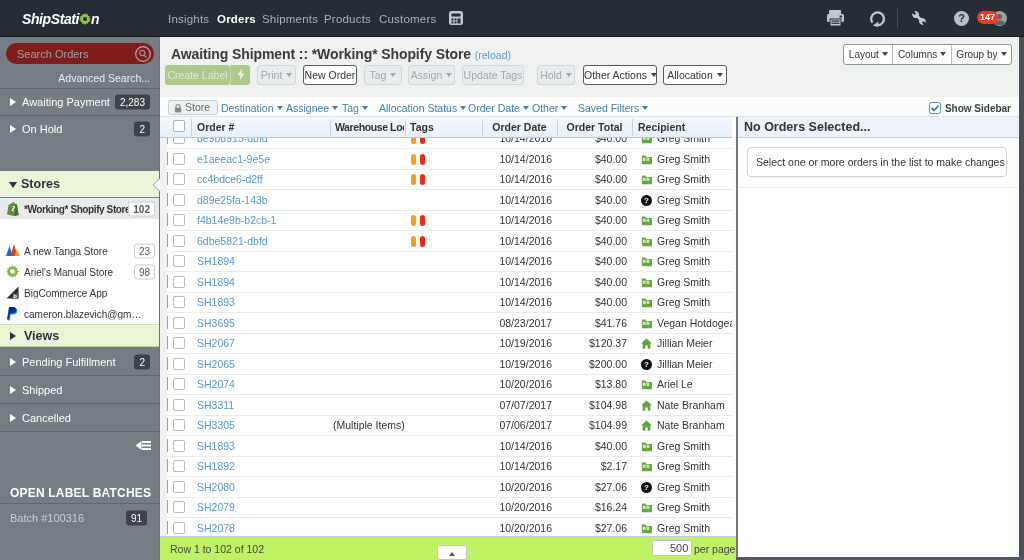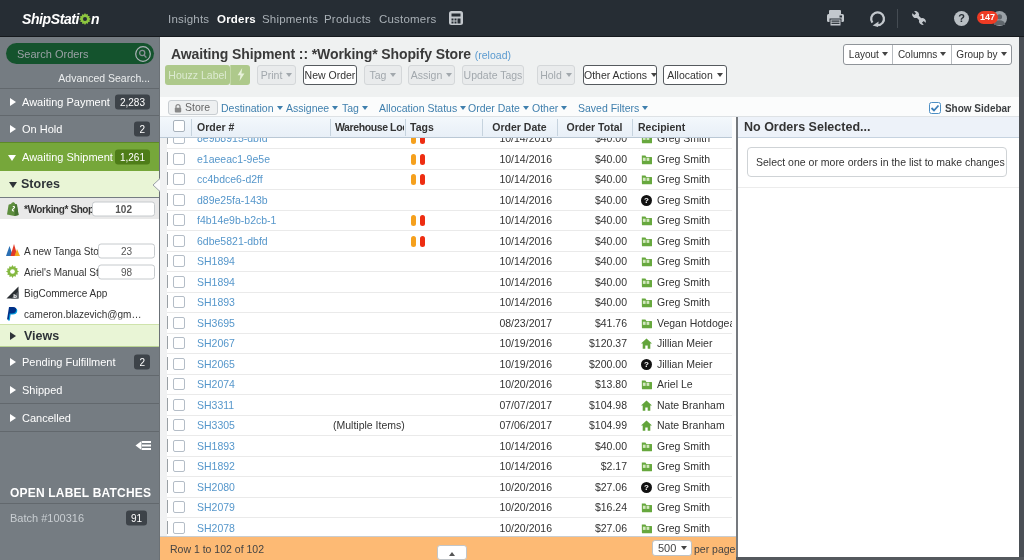--- a/index.html
+++ b/index.html
@@ -7,38 +7,38 @@
 .app{position:relative;width:1024px;height:560px;overflow:hidden}
 .abs{position:absolute}
 
 .topnav{position:absolute;left:0;top:0;width:1024px;height:37px;background:#262d34;border-bottom:1px solid #15191d}
 .logo{position:absolute;left:22px;top:11px;font-size:14px;font-weight:bold;font-style:italic;color:#fff;letter-spacing:-0.4px}
 .logo .gear{display:inline-block;vertical-align:-1px}
 .navitem{position:absolute;top:13px;font-size:11.5px;color:#a9b0b6;letter-spacing:0.2px}
 .navitem.active{color:#fff;font-weight:bold}
 
 .sidebar{position:absolute;left:0;top:37px;width:160px;height:523px;background:#757c82}
-.searchpill{position:absolute;left:6px;top:6px;width:148px;height:21px;background:#14532d;border-radius:11px;}
+.searchpill{position:absolute;left:6px;top:6px;width:148px;height:21px;background:#7f1d1d;border-radius:11px;}
 .searchpill .ph{position:absolute;left:11px;top:4.5px;font-size:11px;color:#9aa0a5}
 .advsearch{position:absolute;right:10px;top:35px;font-size:10.5px;color:#eceeef}
 .srow{position:absolute;left:0;width:160px;border-top:1px solid #62686d;color:#fff;font-size:11px}
 .srow .lbl{position:absolute;left:22px;white-space:nowrap;top:50%;transform:translateY(-50%)}
 .tri-r{position:absolute;left:10px;top:50%;margin-top:-4px;width:0;height:0;border-left:6px solid #fff;border-top:4px solid transparent;border-bottom:4px solid transparent}
 .tri-d{position:absolute;left:8px;top:50%;margin-top:-2px;width:0;height:0;border-top:6px solid #fff;border-left:4px solid transparent;border-right:4px solid transparent}
 .badge{position:absolute;right:10px;top:50%;transform:translateY(-50%);background:#3d4349;color:#fff;font-size:10px;border-radius:3px;padding:2px 5px}
 .srow.green{background:#76a73a;border-top:1px solid #5d8a26}
 .srow.green .badge{background:#4e7d18}
 .storeshdr{position:absolute;left:0;width:160px;background:#e9f5d6;color:#2e3338;font-weight:bold;font-size:12.5px}
 .storeshdr .tri-d2{position:absolute;left:9px;top:50%;margin-top:-2px;width:0;height:0;border-top:6px solid #2e3338;border-left:4px solid transparent;border-right:4px solid transparent}
 .storelist{position:absolute;left:0;width:160px;background:#fff}
 .storerow{position:absolute;left:0;width:160px;height:21px;color:#333;font-size:10.5px}
 .storerow .nm{position:absolute;left:24px;top:50%;transform:translateY(-50%);white-space:nowrap;max-width:114px;overflow:hidden;text-overflow:ellipsis;font-size:10px}
 .storerow.sel{background:#e9e9e9;font-weight:bold}
 .storerow.sel .nm{letter-spacing:-0.4px}
-.wbadge{position:absolute;right:5px;top:50%;transform:translateY(-50%);border:1px solid #c6cacd;background:#fff;color:#555;font-size:10px;border-radius:3px;padding:1px 22px}
+.wbadge{position:absolute;right:5px;top:50%;transform:translateY(-50%);border:1px solid #c6cacd;background:#fff;color:#555;font-size:10px;border-radius:3px;padding:1px 4px}
 .sicon{position:absolute;left:6px;top:50%;transform:translateY(-50%);width:14px;height:14px}
 
 .mainhdr{position:absolute;left:160px;top:37px;width:859px;height:60px;background:#eff1f1}
 .title{position:absolute;left:11px;top:9px;font-size:14px;font-weight:bold;color:#3a3a3a;letter-spacing:-0.1px;white-space:nowrap}
 .title .reload{font-size:10.5px;font-weight:normal;color:#5b9bd0;letter-spacing:0}
 .lay-group{position:absolute;right:7px;top:7px;height:21px;border:1px solid #8f9499;border-radius:3px;background:#fff;display:flex}
 .lay-group .seg{padding:3px 4.5px;font-size:10px;color:#333;border-right:1px solid #b8bcc0;line-height:14px}
 .lay-group .seg:last-child{border-right:none}
 .caret{display:inline-block;vertical-align:2px;margin-left:3px;width:0;height:0;border-top:4px solid #444;border-left:3.5px solid transparent;border-right:3.5px solid transparent}
 .btn{position:absolute;top:28px;height:20px;border-radius:3px;font-size:10.5px;line-height:18px;text-align:center;white-space:nowrap}
@@ -65,21 +65,21 @@
 .row .cb{position:absolute;left:13px;top:4px;width:12px;height:12px;border:1px solid #b4bdc7;border-radius:2px;background:#fff}
 .hcb{position:absolute;left:13px;top:4px;width:12px;height:12px;border:1px solid #a8b2bc;border-radius:2px;background:#fff}
 .row .oid{position:absolute;left:37px;top:4px;color:#5697cb}
 .row .wh{position:absolute;left:173px;top:4px;color:#333}
 .row .tags{position:absolute;left:251px;top:5px}
 .tagp{display:inline-block;width:5px;height:11px;border-radius:2.5px;margin-right:4px}
 .row .dt{position:absolute;left:317px;width:75px;top:4px;text-align:right;color:#333}
 .row .tot{position:absolute;left:392px;width:75px;top:4px;text-align:right;color:#333}
 .row .ric{position:absolute;left:481px;top:5px;width:11px;height:11px}
 .row .rnm{position:absolute;left:497px;top:4px;color:#333;white-space:nowrap}
-.gridfooter{position:absolute;left:0;top:419px;width:576px;height:24px;background:#fdba74;border-top:1px solid #c9cdd0;font-size:10.5px;color:#444}
+.gridfooter{position:absolute;left:0;top:419px;width:576px;height:24px;background:#bef264;border-top:1px solid #c9cdd0;font-size:10.5px;color:#444}
 
 .gutter{position:absolute;left:732px;top:117px;width:4px;height:299px;background:#fdfdfd}
 .panel{position:absolute;left:736px;top:117px;width:283px;height:443px;background:#fff;border-left:2px solid #75797e}
 .panelhdr{position:absolute;left:0;top:0;width:281px;height:21px;background:#edf2f9;border-bottom:1px solid #c6d3e0;font-size:12.5px;font-weight:bold;color:#333;line-height:20px;padding-left:6px}
 .selbox{position:absolute;left:9px;top:30px;width:260px;height:30px;border:1px solid #cfd3d6;border-radius:4px;background:#fff;font-size:10.5px;color:#333;line-height:28px;padding-left:8px;white-space:nowrap;overflow:hidden}
 .paneldiv{position:absolute;left:0;top:70px;width:281px;height:1px;background:#ececec}
 .darkstrip{position:absolute;left:1019px;top:37px;width:5px;height:523px;background:#4a4f55}
 .bottombar{position:absolute;left:736px;top:557px;width:288px;height:3px;background:#55595e}
 </style>
 </head>
@@ -147,25 +147,20 @@
     <div class="srow" style="top:51px;height:27px">
         <span class="tri-r"></span>
         <span class="lbl">Awaiting Payment</span>
         <span class="badge">2,283</span>
       </div>
     <div class="srow" style="top:78px;height:27px">
         <span class="tri-r"></span>
         <span class="lbl">On Hold</span>
         <span class="badge">2</span>
       </div>
-    <div class="srow green" style="top:105px;height:29px">
-        <span class="tri-d"></span>
-        <span class="lbl">Awaiting Shipment</span>
-        <span class="badge">1,261</span>
-      </div>
     <div class="storeshdr" style="top:134px;height:26px">
         <span class="tri-d2"></span>
         <span style="position:absolute;left:21px;top:50%;transform:translateY(-50%)">Stores</span>
       </div>
     <div class="storelist" style="top:161px;height:126px">
       <div class="storerow sel" style="top:0px">
           <span class="sicon"><svg width="13" height="14" viewBox="0 0 13 14">
               <path d="M9.2 1.9 c.8.2 1.3.4 1.5.5 L12.6 13 l-4.1 1 L1 12.6 L2.6 2.8 c.6-.3 1.6-.6 2.4-.7 C5.4 1 6.2.2 7.2.2 c.9 0 1.6.7 2 1.7z" fill="#5e8e3e"></path>
               <path d="M8.5 14 L12.6 13 L11 2.5 c-.6-.2-1.2-.4-1.7-.5z" fill="#457231"></path>
               <path d="M6.8 4.6 c1.4-.5 2.2.3 1.6 1.1 L6.6 7.4 c-.7.9.3 1.8 1.3 1.3" fill="none" stroke="#fff" stroke-width="1.1"></path>
@@ -238,21 +233,21 @@
       </div>
 
   </div>
   <div class="mainhdr">
     <div class="title">Awaiting Shipment :: *Working* Shopify Store <span class="reload">(reload)</span></div>
     <div class="lay-group">
       <div class="seg">Layout<span class="caret"></span></div>
       <div class="seg">Columns<span class="caret"></span></div>
       <div class="seg">Group by<span class="caret"></span></div>
     </div>
-    <div class="createlabel">Houzz Label</div>
+    <div class="createlabel">Create Label</div>
     <div class="boltseg"><svg style="margin:3px 0 0 6px" width="8" height="13" viewBox="0 0 8 13">
           <path d="M5.2 0 L0.6 7.2 H3.4 L2.6 13 L7.4 5.6 H4.4 Z" fill="#e8f2da"></path>
         </svg></div>
     <div class="btn dis" style="left:97px;width:39px">Print<span class="caret2"></span></div>
     <div class="btn act" style="left:143px;width:54px">New Order</div>
     <div class="btn dis" style="left:204px;width:38px">Tag<span class="caret2"></span></div>
     <div class="btn dis" style="left:248px;width:47px">Assign<span class="caret2"></span></div>
     <div class="btn dis" style="left:302px;width:62px">Update Tags</div>
     <div class="btn dis" style="left:377px;width:38px">Hold<span class="caret2"></span></div>
     <div class="btn act" style="left:423px;width:74px">Other Actions<span class="caret2"></span></div>
@@ -546,21 +541,21 @@
               <path d="M0.8 1.6 h3.6 l1 1.3 h4.8 a0.9 0.9 0 0 1 0.9 0.9 v5.6 a0.9 0.9 0 0 1 -0.9 0.9 h-8.4 a0.9 0.9 0 0 1 -0.9 -0.9 z" fill="#67a83e"></path>
               <rect x="1.9" y="3.7" width="2.7" height="3.2" fill="#d4e8c0"></rect>
               <rect x="5.6" y="3.7" width="2.7" height="3.2" fill="#d4e8c0"></rect>
             </svg></span>
           <span class="rnm">Greg Smith</span>
         </div>
     </div>
     <div class="gridfooter">
       <span class="abs" style="left:10px;top:6px">Row 1 to 102 of 102</span>
       <div class="abs" style="left:277px;top:8px;width:30px;height:15px;background:#fff;border:1px solid #c2c6c9;border-radius:3px;text-align:center"><span style="display:inline-block;margin-top:5px;width:0;height:0;border-bottom:4px solid #555;border-left:3.5px solid transparent;border-right:3.5px solid transparent"></span></div>
-      <div class="abs" style="left:492px;top:3px;width:40px;height:16px;background:#fff;border:1px solid #bfc3c6;border-radius:3px;font-size:11px;line-height:14px;padding-left:5px">500<span style="display:inline-block;vertical-align:2px;margin-left:5px;width:0;height:0;border-top:4px solid #444;border-left:3.5px solid transparent;border-right:3.5px solid transparent"></span></div>
+      <div class="abs" style="left:492px;top:3px;width:40px;height:16px;background:#fff;border:1px solid #bfc3c6;border-radius:3px;font-size:11px;line-height:14px;padding-left:17px">500<span style="display:inline-block;vertical-align:2px;margin-left:5px;width:0;height:0;border-top:4px solid #444;border-left:3.5px solid transparent;border-right:3.5px solid transparent"></span></div>
       <span class="abs" style="left:534px;top:6px">per page</span>
     </div>
     <div class="abs" style="left:0;top:21px;width:7px;height:398px;background:#f0f1f2;z-index:2"></div>
   </div>
   <div class="gutter"></div>
   <div class="panel">
     <div class="panelhdr">No Orders Selected...</div>
     <div class="selbox">Select one or more orders in the list to make changes</div>
     <div class="paneldiv"></div>
   </div>

